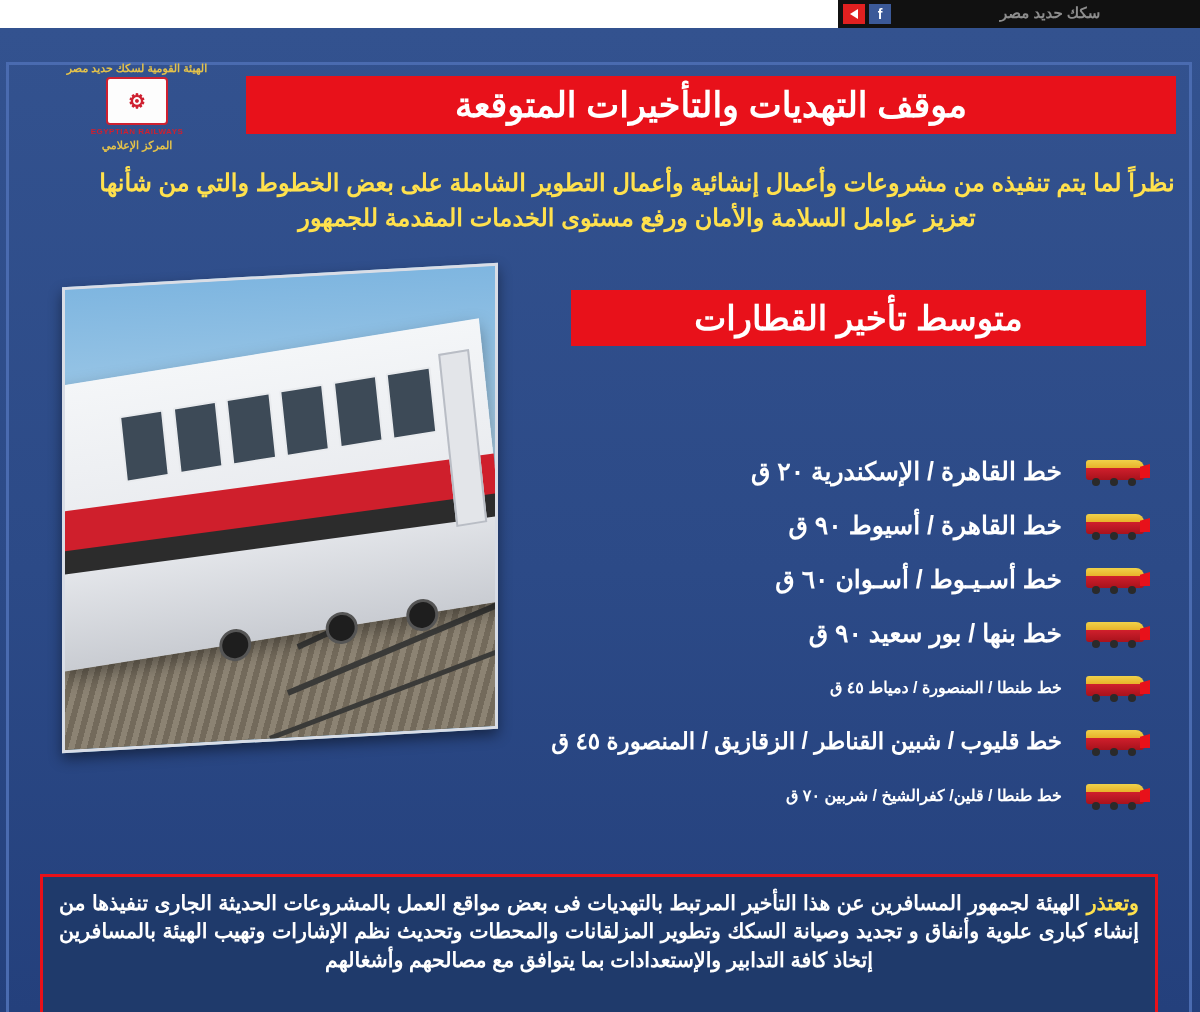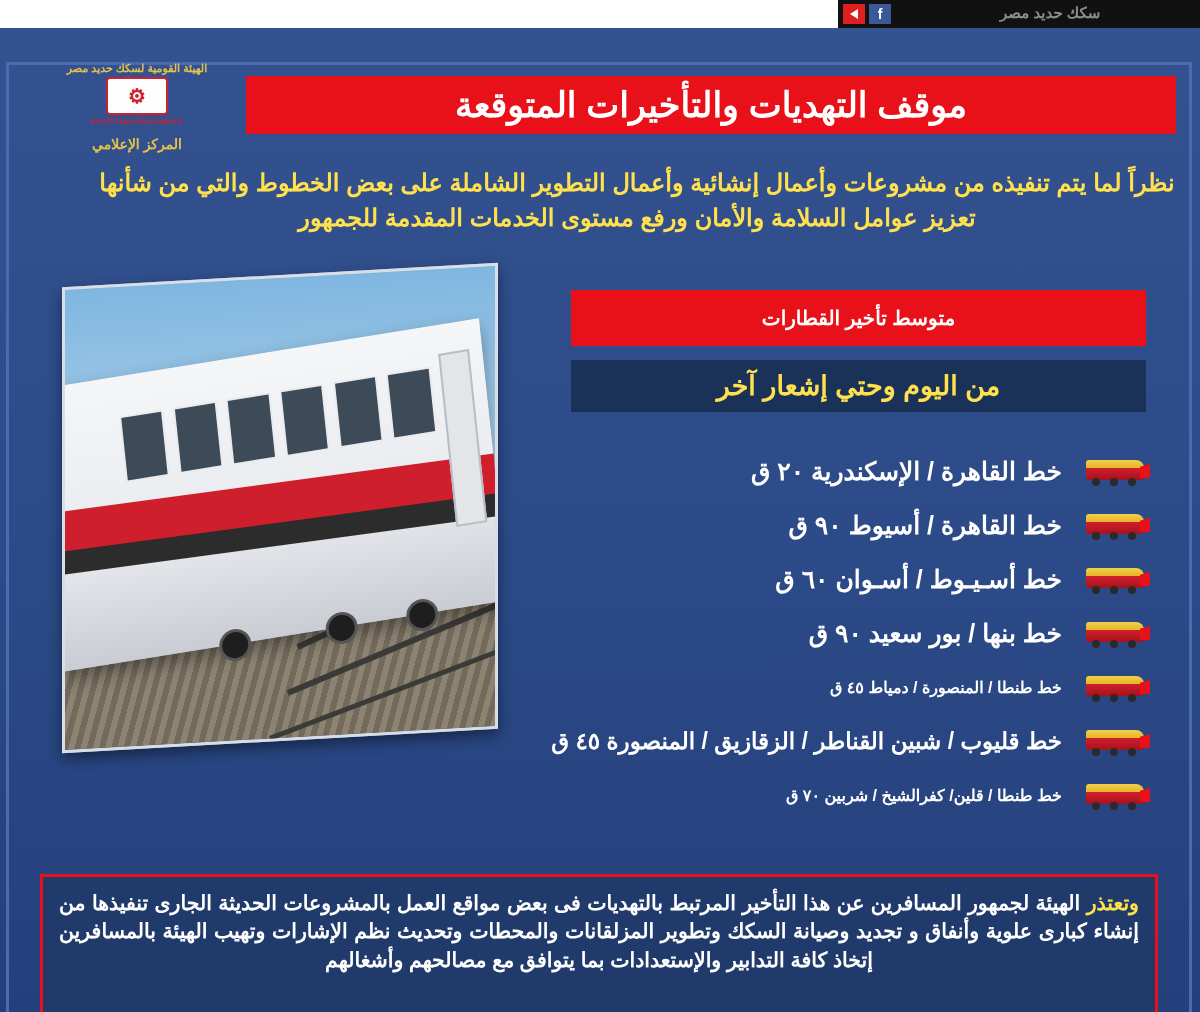--- a/index.html
+++ b/index.html
@@ -52,21 +52,21 @@
   }
   .logo .ar-top{color:#e4c24a;font-size:11px;font-weight:bold;}
   .logo .emblem{
     width:58px;height:46px;margin:2px 0;
     border:2px solid #cf2030;border-radius:4px;
     display:flex;align-items:center;justify-content:center;
     color:#cf2030;font-size:20px;font-weight:bold;
     background:#fdfdfd;
   }
   .logo .en{color:#cf2030;font-size:8px;font-weight:bold;letter-spacing:.5px;}
-  .logo .ar-bot{color:#e4c24a;font-size:14px;font-weight:bold;margin-top:10px;}
+  .logo .ar-bot{color:#e4c24a;font-size:11px;font-weight:bold;margin-top:3px;}
   
   .title-red{
     position:absolute;top:48px;left:238px;width:930px;height:58px;
     background:#e8111a;
     display:flex;align-items:center;justify-content:center;
     color:#ffffff;font-size:35px;font-weight:bold;
     letter-spacing:1px;
     margin-left:8px;
   }
   
@@ -112,21 +112,21 @@
   .win{position:absolute;top:14%;height:22%;width:9%;
     background:#3d4a57;border:2px solid #e9ebee;border-radius:2px;}
   .door{position:absolute;top:10%;height:60%;width:6%;
     background:#e3e5e9;border:2px solid #b9bdc5;}
   .wheel{position:absolute;bottom:-6%;width:26px;height:26px;border-radius:50%;
     background:#1e1e1e;border:3px solid #555;}
   
   .sub-red{
     position:absolute;top:262px;left:571px;width:575px;height:56px;
     background:#e8111a;display:flex;align-items:center;justify-content:center;
-    color:#fff;font-size:20px;font-weight:bold;
+    color:#fff;font-size:34px;font-weight:bold;
   }
   .sub-dark{
     position:absolute;top:332px;left:571px;width:575px;height:52px;
     background:#1b3258;display:flex;align-items:center;justify-content:center;
     color:#ffe14d;font-size:27px;font-weight:bold;
   }
   
   .routes{
     position:absolute;top:416px;left:500px;width:650px;
   }
@@ -212,21 +212,20 @@
       <div class="win" style="right:48%;"></div>
       <div class="win" style="right:60%;"></div>
       <div class="win" style="right:72%;"></div>
       <div class="wheel" style="right:16%;"></div>
       <div class="wheel" style="right:34%;"></div>
       <div class="wheel" style="right:58%;"></div>
     </div>
   </div>
 
   <div class="sub-red">متوسط تأخير القطارات</div>
-  <div class="sub-dark">من اليوم  وحتي إشعار آخر</div>
 
   <div class="routes">
 
     <div class="route-row r1">
       <span class="loco">
         <span class="body"></span>
           <span class="nose"></span>
         <span class="wl wl1"></span>
           <span class="wl wl2"></span>
           <span class="wl wl3"></span>

